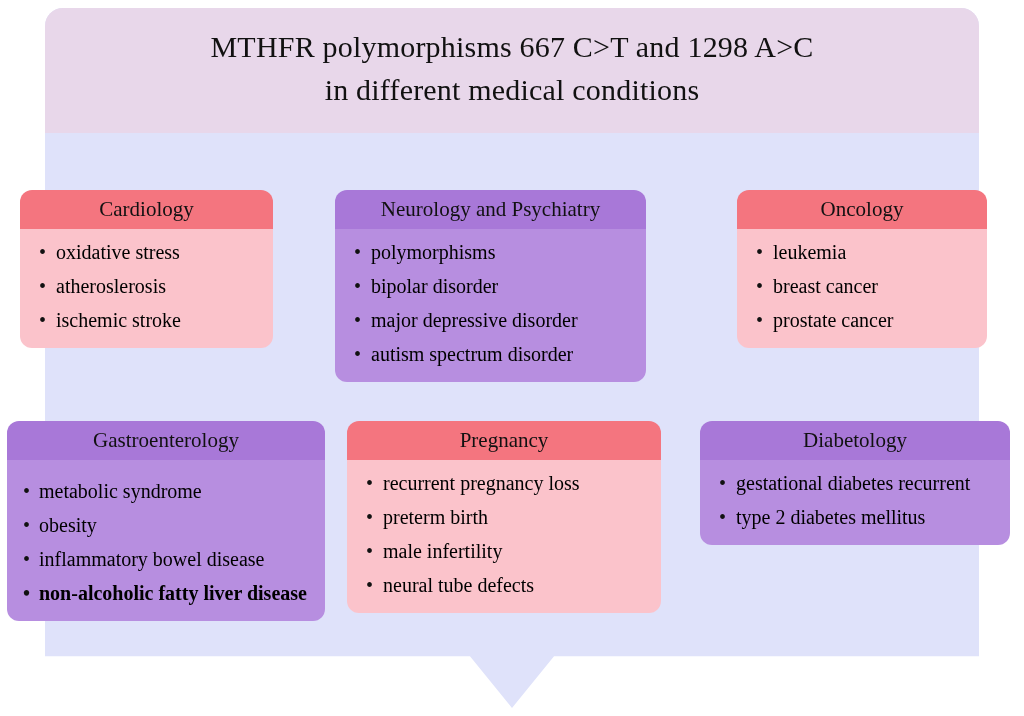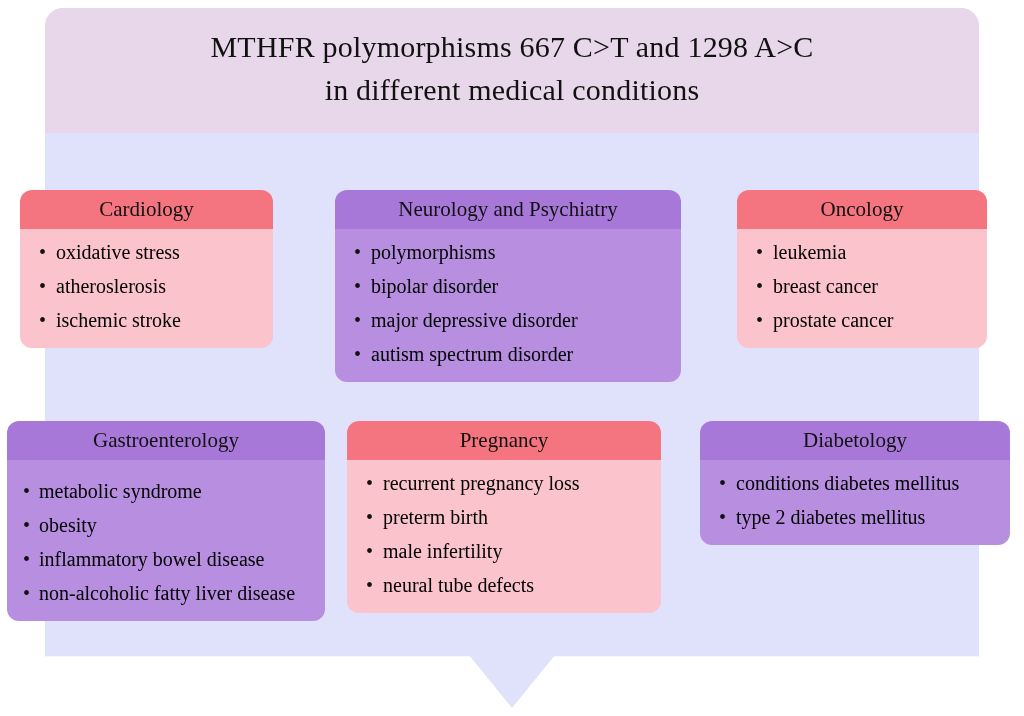--- a/index.html
+++ b/index.html
@@ -96,31 +96,32 @@
   
   .theme-red .card-header { background: #f4757f; font-family: Liberation Serif, serif; }
   .theme-red .card-body   { background: #fbc3cb; }
   .theme-purple .card-header { background: #a878d8; }
   .theme-purple .card-body   { background: #b78ee0; }
   .theme-red2 .card-header { background: #f4757f; }
   .theme-red2 .card-body   { background: #fbc3cb; }
 
   
   #card-cardiology        { left: 20px;  top: 190px; width: 253px; }
-  #card-neurology         { left: 335px; top: 190px; width: 346px; }
+  #card-neurology         { left: 335px; top: 190px; width: 311px; }
   #card-oncology          { left: 737px; top: 190px; width: 250px; }
   #card-gastroenterology  { left: 7px;   top: 421px; width: 318px; }
   #card-pregnancy         { left: 347px; top: 421px; width: 314px; }
   #card-diabetology       { left: 700px; top: 421px; width: 310px; }
 
   #card-gastroenterology .card-body ul { padding-left: 22px; margin-top: 8px; }
   #card-gastroenterology .card-body li::before { left: -16px; }
   .justify-item {
     text-align: justify;
     text-align-last: left;
+    font-weight: bold;
   }
 </style>
 </head>
 <body>
 
 <div id="canvas">
 
   <div class="backdrop"></div>
 
   <div class="title-band">
@@ -183,19 +184,19 @@
         <li>male infertility</li>
         <li>neural tube defects</li>
       </ul>
     </div>
   </div>
 
   <div class="card theme-purple" id="card-diabetology">
     <div class="card-header">Diabetology</div>
     <div class="card-body">
       <ul>
-        <li>conditions diabetes mellitus</li>
+        <li>gestational diabetes recurrent</li>
         <li>type 2 diabetes mellitus</li>
       </ul>
     </div>
   </div>
 
 </div>
 
 </body></html>

